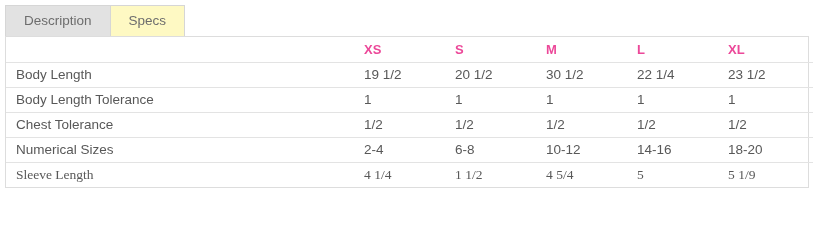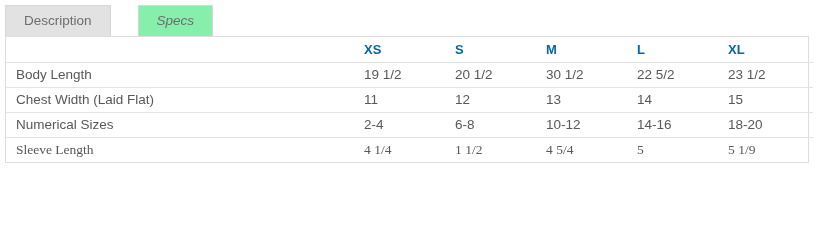--- a/index.html
+++ b/index.html
@@ -22,45 +22,43 @@
 
   
   .tabstrip {
     position: absolute;
     left: 5px;
     top: 5px;
     height: 31px;
     display: flex;
     align-items: flex-end;
     box-sizing: border-box;
-    gap: 28px;
   }
   .tab {
     height: 31px;
     line-height: 30px;
     padding: 0 18px;
     font-size: 13.5px;
     color: #6d6d6d;
     box-sizing: border-box;
     border: 1px solid #d6d6d6;
     border-bottom: none;
     background: #e2e2e2;
     white-space: nowrap;
     cursor: pointer;
     user-select: none;
   }
   .tab + .tab {
     margin-left: -1px;
   }
   .tab.active {
-    background: #86efac;
+    background: #fef9c3;
     color: #6d6d6d;
     position: relative;
     z-index: 3;
-    font-style: italic;
   }
 
   
   .panel {
     position: absolute;
     left: 5px;
     top: 36px;
     width: 804px;
     box-sizing: border-box;
     border: 1px solid #dddddd;
@@ -80,21 +78,21 @@
     font-weight: normal;
     padding: 0 0 0 10px;
     height: 24px;
     line-height: 24px;
     box-sizing: border-box;
     vertical-align: middle;
     overflow: hidden;
     white-space: nowrap;
   }
   table.spec thead th {
-    color: #0369a1;
+    color: #ec4899;
     font-weight: bold;
     font-size: 13px;
     height: 25px;
     line-height: 25px;
     border-bottom: 1px solid #e3e3e3;
   }
   table.spec tbody td {
     border-bottom: 1px solid #e3e3e3;
     margin-top: 48px;
   }
@@ -140,30 +138,38 @@
           <th>L</th>
           <th>XL</th>
         </tr>
       </thead>
       <tbody>
         <tr>
           <td>Body Length</td>
           <td>19 1/2</td>
           <td>20 1/2</td>
           <td>30 1/2</td>
-          <td>22 5/2</td>
+          <td>22 1/4</td>
           <td>23 1/2</td>
         </tr>
         <tr>
-          <td>Chest Width (Laid Flat)</td>
-          <td>11</td>
-          <td>12</td>
-          <td>13</td>
-          <td>14</td>
-          <td>15</td>
+          <td>Body Length Tolerance</td>
+          <td>1</td>
+          <td>1</td>
+          <td>1</td>
+          <td>1</td>
+          <td>1</td>
+        </tr>
+        <tr>
+          <td>Chest Tolerance</td>
+          <td>1/2</td>
+          <td>1/2</td>
+          <td>1/2</td>
+          <td>1/2</td>
+          <td>1/2</td>
         </tr>
         <tr>
           <td>Numerical Sizes</td>
           <td>2-4</td>
           <td>6-8</td>
           <td>10-12</td>
           <td>14-16</td>
           <td>18-20</td>
         </tr>
         <tr>

